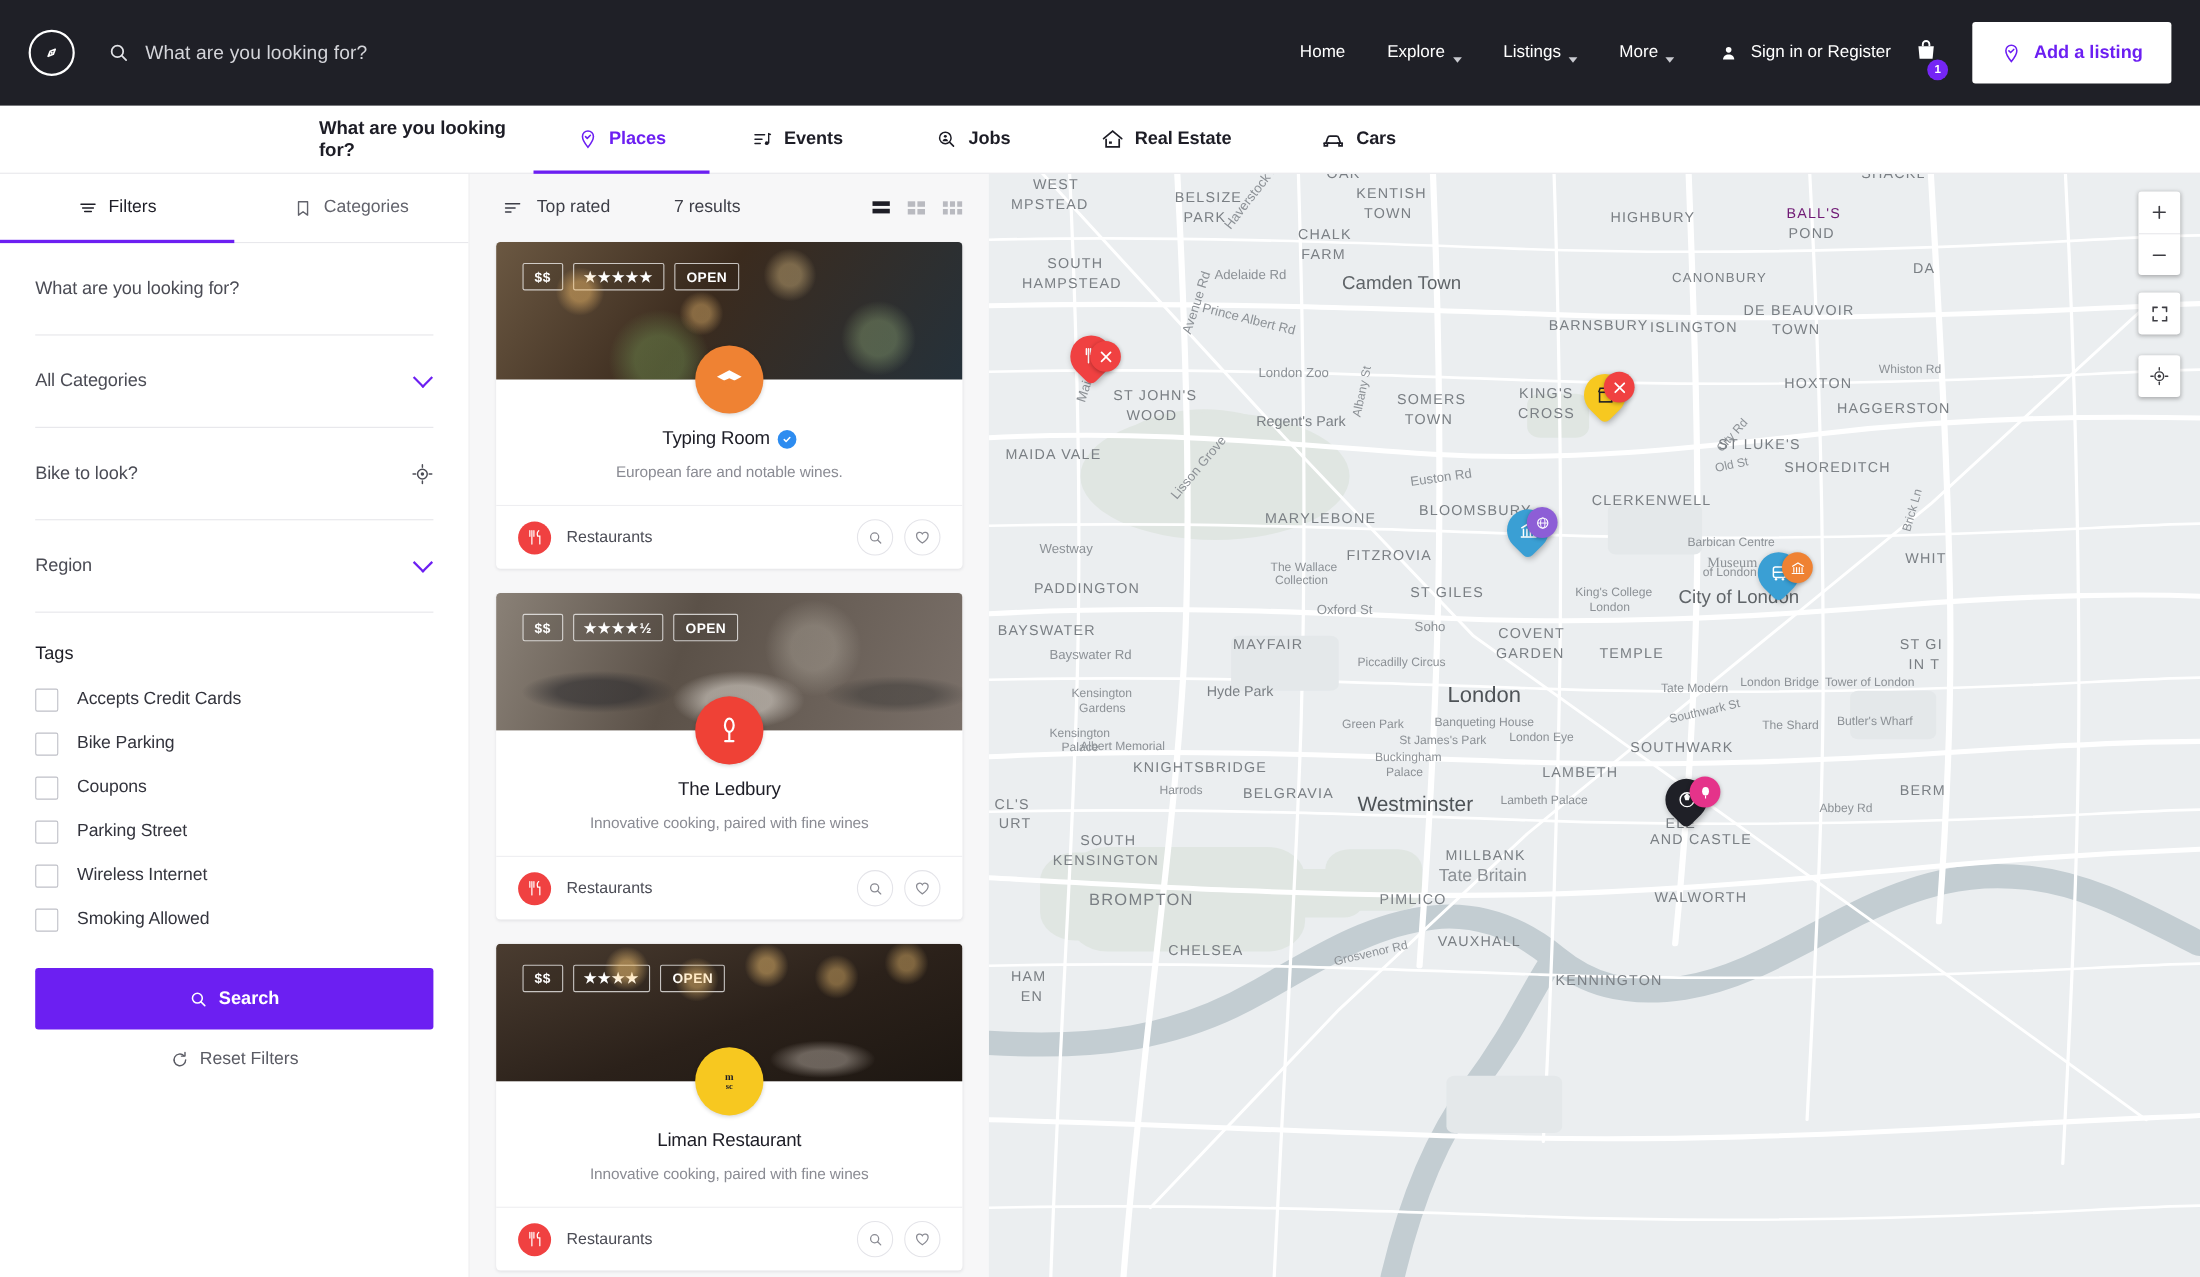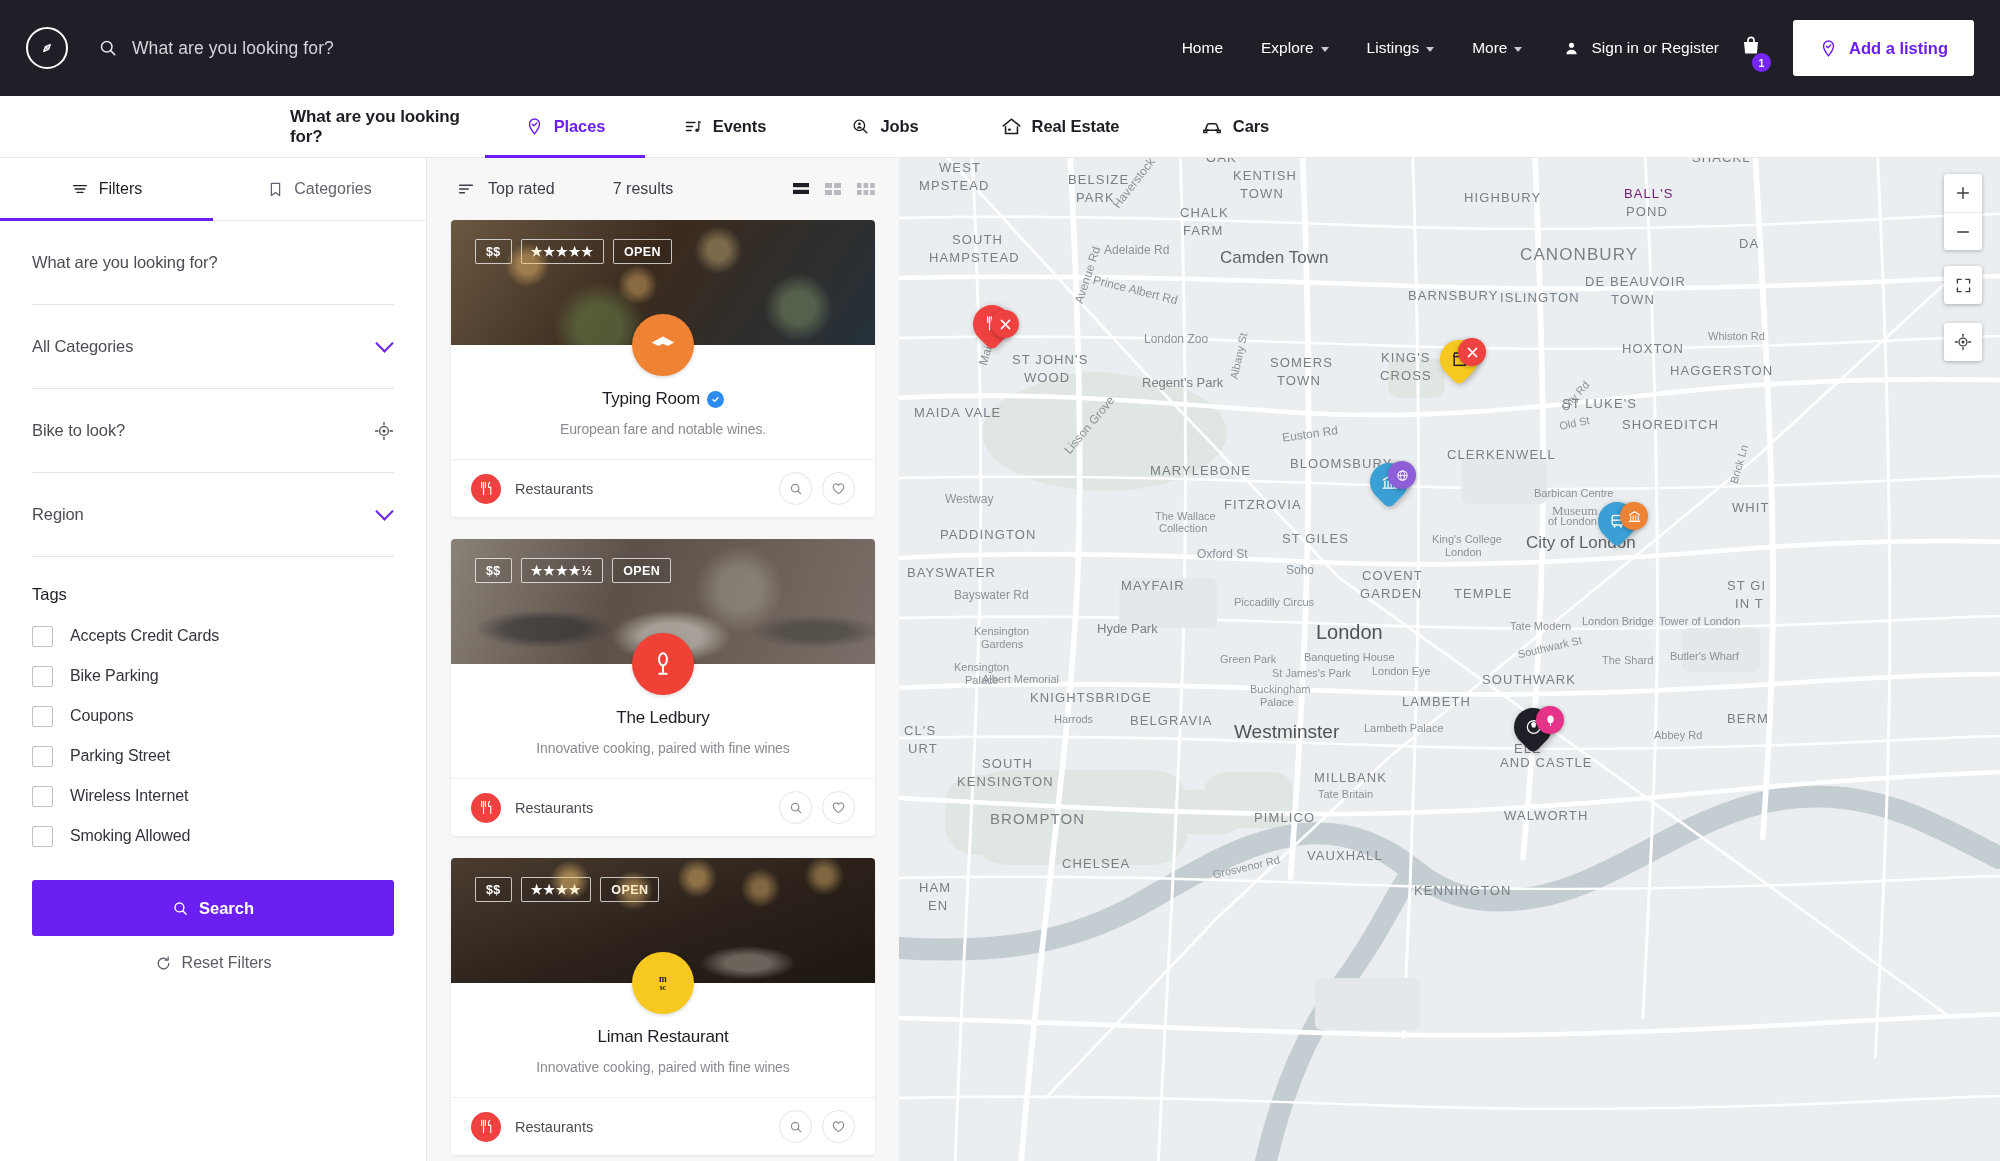--- a/index.html
+++ b/index.html
@@ -33,21 +33,21 @@
   }
   .header-search .ph {
     color: #d4d5da; font-size: 17.5px; letter-spacing: .1px;
   }
   .nav {
     margin-left: auto;
     display: flex; align-items: center; gap: 0px;
   }
   .nav-item {
     color: #fff; font-size: 15.5px; padding: 0 19px;
-    display: flex; align-items: center; gap: 7px; cursor: pointer;
+    display: flex; align-items: flex-end; gap: 7px; cursor: pointer;
     white-space: nowrap;
   }
   .caret {
     width: 0; height: 0;
     border-left: 4.5px solid transparent;
     border-right: 4.5px solid transparent;
     border-top: 5px solid #c9cad0;
     display: inline-block;
     margin-top: 2px;
   }
@@ -738,21 +738,21 @@
         <div class="maplabel" style="left: 341px; top: 28px; font-size: 13px; color: rgb(122, 127, 132); letter-spacing: 1.1px;">TOWN</div>
         <div class="maplabel" style="left: 725px; top: 28px; font-size: 13px; color: #701a75; letter-spacing: 1.1px;">BALL'S</div>
         <div class="maplabel" style="left: 727px; top: 46px; font-size: 13px; color: rgb(122, 127, 132); letter-spacing: 1.1px;">POND</div>
         <div class="maplabel" style="left: 565px; top: 32px; font-size: 13px; color: rgb(122, 127, 132); letter-spacing: 1.1px;">HIGHBURY</div>
         <div class="maplabel" style="left: 53px; top: 74px; font-size: 13px; color: rgb(122, 127, 132); letter-spacing: 1.1px;">SOUTH</div>
         <div class="maplabel" style="left: 30px; top: 92px; font-size: 13px; color: rgb(122, 127, 132); letter-spacing: 1.1px;">HAMPSTEAD</div>
         <div class="maplabel" style="left: 281px; top: 47px; font-size: 13px; color: rgb(122, 127, 132); letter-spacing: 1.1px;">CHALK</div>
         <div class="maplabel" style="left: 284px; top: 65px; font-size: 13px; color: rgb(122, 127, 132); letter-spacing: 1.1px;">FARM</div>
         <div class="maplabel" style="left: 205px; top: 85px; font-size: 12px; color: rgb(140, 145, 150); letter-spacing: 0px;">Adelaide Rd</div>
         <div class="maplabel" style="left: 321px; top: 90px; font-size: 17px; color: rgb(95, 100, 104); letter-spacing: 0px;">Camden Town</div>
-        <div class="maplabel" style="left: 621px; top: 87px; font-size: 17px; color: rgb(122, 127, 132); letter-spacing: 1.1px;">CANONBURY</div>
+        <div class="maplabel" style="left: 621px; top: 87px; font-size: 12px; color: rgb(122, 127, 132); letter-spacing: 1.1px;">CANONBURY</div>
         <div class="maplabel" style="left: 201px; top: 10px; font-size: 12px; color: rgb(140, 145, 150); letter-spacing: 0px; transform: rotate(-52deg);">Haverstock Hill</div>
         <div class="maplabel" style="left: 159px; top: 110px; font-size: 12px; color: rgb(140, 145, 150); letter-spacing: 0px; transform: rotate(-72deg);">Avenue Rd</div>
         <div class="maplabel" style="left: 193px; top: 125px; font-size: 12px; color: rgb(140, 145, 150); letter-spacing: 0px; transform: rotate(14deg);">Prince Albert Rd</div>
         <div class="maplabel" style="left: 245px; top: 174px; font-size: 12px; color: rgb(140, 145, 150); letter-spacing: 0px;">London Zoo</div>
         <div class="maplabel" style="left: 686px; top: 116px; font-size: 13px; color: rgb(122, 127, 132); letter-spacing: 1.1px;">DE BEAUVOIR</div>
         <div class="maplabel" style="left: 712px; top: 134px; font-size: 13px; color: rgb(122, 127, 132); letter-spacing: 1.1px;">TOWN</div>
         <div class="maplabel" style="left: 509px; top: 130px; font-size: 13px; color: rgb(122, 127, 132); letter-spacing: 1.1px;">BARNSBURY</div>
         <div class="maplabel" style="left: 601px; top: 132px; font-size: 13px; color: rgb(122, 127, 132); letter-spacing: 1.1px;">ISLINGTON</div>
         <div class="maplabel" style="left: 113px; top: 194px; font-size: 13px; color: rgb(122, 127, 132); letter-spacing: 1.1px;">ST JOHN'S</div>
         <div class="maplabel" style="left: 125px; top: 212px; font-size: 13px; color: rgb(122, 127, 132); letter-spacing: 1.1px;">WOOD</div>
@@ -829,21 +829,21 @@
         <div class="maplabel" style="left: 755px; top: 571px; font-size: 11px; color: rgb(140, 145, 150); letter-spacing: 0px;">Abbey Rd</div>
         <div class="maplabel" style="left: 828px; top: 553px; font-size: 13px; color: rgb(122, 127, 132); letter-spacing: 1.1px;">BERM</div>
         <div class="maplabel" style="left: 5px; top: 565px; font-size: 13px; color: rgb(122, 127, 132); letter-spacing: 1.1px;">CL'S</div>
         <div class="maplabel" style="left: 9px; top: 583px; font-size: 13px; color: rgb(122, 127, 132); letter-spacing: 1.1px;">URT</div>
         <div class="maplabel" style="left: 465px; top: 564px; font-size: 11px; color: rgb(140, 145, 150); letter-spacing: 0px;">Lambeth Palace</div>
         <div class="maplabel" style="left: 615px; top: 583px; font-size: 13px; color: rgb(122, 127, 132); letter-spacing: 1.1px;">ELE</div>
         <div class="maplabel" style="left: 601px; top: 597px; font-size: 13px; color: rgb(122, 127, 132); letter-spacing: 1.1px;">AND CASTLE</div>
         <div class="maplabel" style="left: 83px; top: 598px; font-size: 13px; color: rgb(122, 127, 132); letter-spacing: 1.1px;">SOUTH</div>
         <div class="maplabel" style="left: 58px; top: 616px; font-size: 13px; color: rgb(122, 127, 132); letter-spacing: 1.1px;">KENSINGTON</div>
         <div class="maplabel" style="left: 415px; top: 612px; font-size: 13px; color: rgb(122, 127, 132); letter-spacing: 1.1px;">MILLBANK</div>
-        <div class="maplabel" style="left: 419px; top: 630px; font-size: 11px; color: rgb(140, 145, 150); letter-spacing: 0px; text-align: right;">Tate Britain</div>
+        <div class="maplabel" style="left: 409px; top: 630px; font-size: 16px; color: rgb(140, 145, 150); letter-spacing: 0px; text-align: right;">Tate Britain</div>
         <div class="maplabel" style="left: 91px; top: 652px; font-size: 15px; color: rgb(122, 127, 132); letter-spacing: 1.1px;">BROMPTON</div>
         <div class="maplabel" style="left: 355px; top: 652px; font-size: 13px; color: rgb(122, 127, 132); letter-spacing: 1.1px;">PIMLICO</div>
         <div class="maplabel" style="left: 605px; top: 650px; font-size: 13px; color: rgb(122, 127, 132); letter-spacing: 1.1px;">WALWORTH</div>
         <div class="maplabel" style="left: 163px; top: 698px; font-size: 13px; color: rgb(122, 127, 132); letter-spacing: 1.1px;">CHELSEA</div>
         <div class="maplabel" style="left: 408px; top: 690px; font-size: 13px; color: rgb(122, 127, 132); letter-spacing: 1.1px;">VAUXHALL</div>
         <div class="maplabel" style="left: 313px; top: 703px; font-size: 11px; color: rgb(140, 145, 150); letter-spacing: 0px; transform: rotate(-13deg);">Grosvenor Rd</div>
         <div class="maplabel" style="left: 515px; top: 725px; font-size: 13px; color: rgb(122, 127, 132); letter-spacing: 1.1px;">KENNINGTON</div>
         <div class="maplabel" style="left: 20px; top: 722px; font-size: 13px; color: rgb(122, 127, 132); letter-spacing: 1.1px;">HAM</div>
         <div class="maplabel" style="left: 29px; top: 740px; font-size: 13px; color: rgb(122, 127, 132); letter-spacing: 1.1px;">EN</div>
         <div class="maplabel" style="left: 840px; top: 78px; font-size: 13px; color: rgb(122, 127, 132); letter-spacing: 1.1px;">DA</div>

